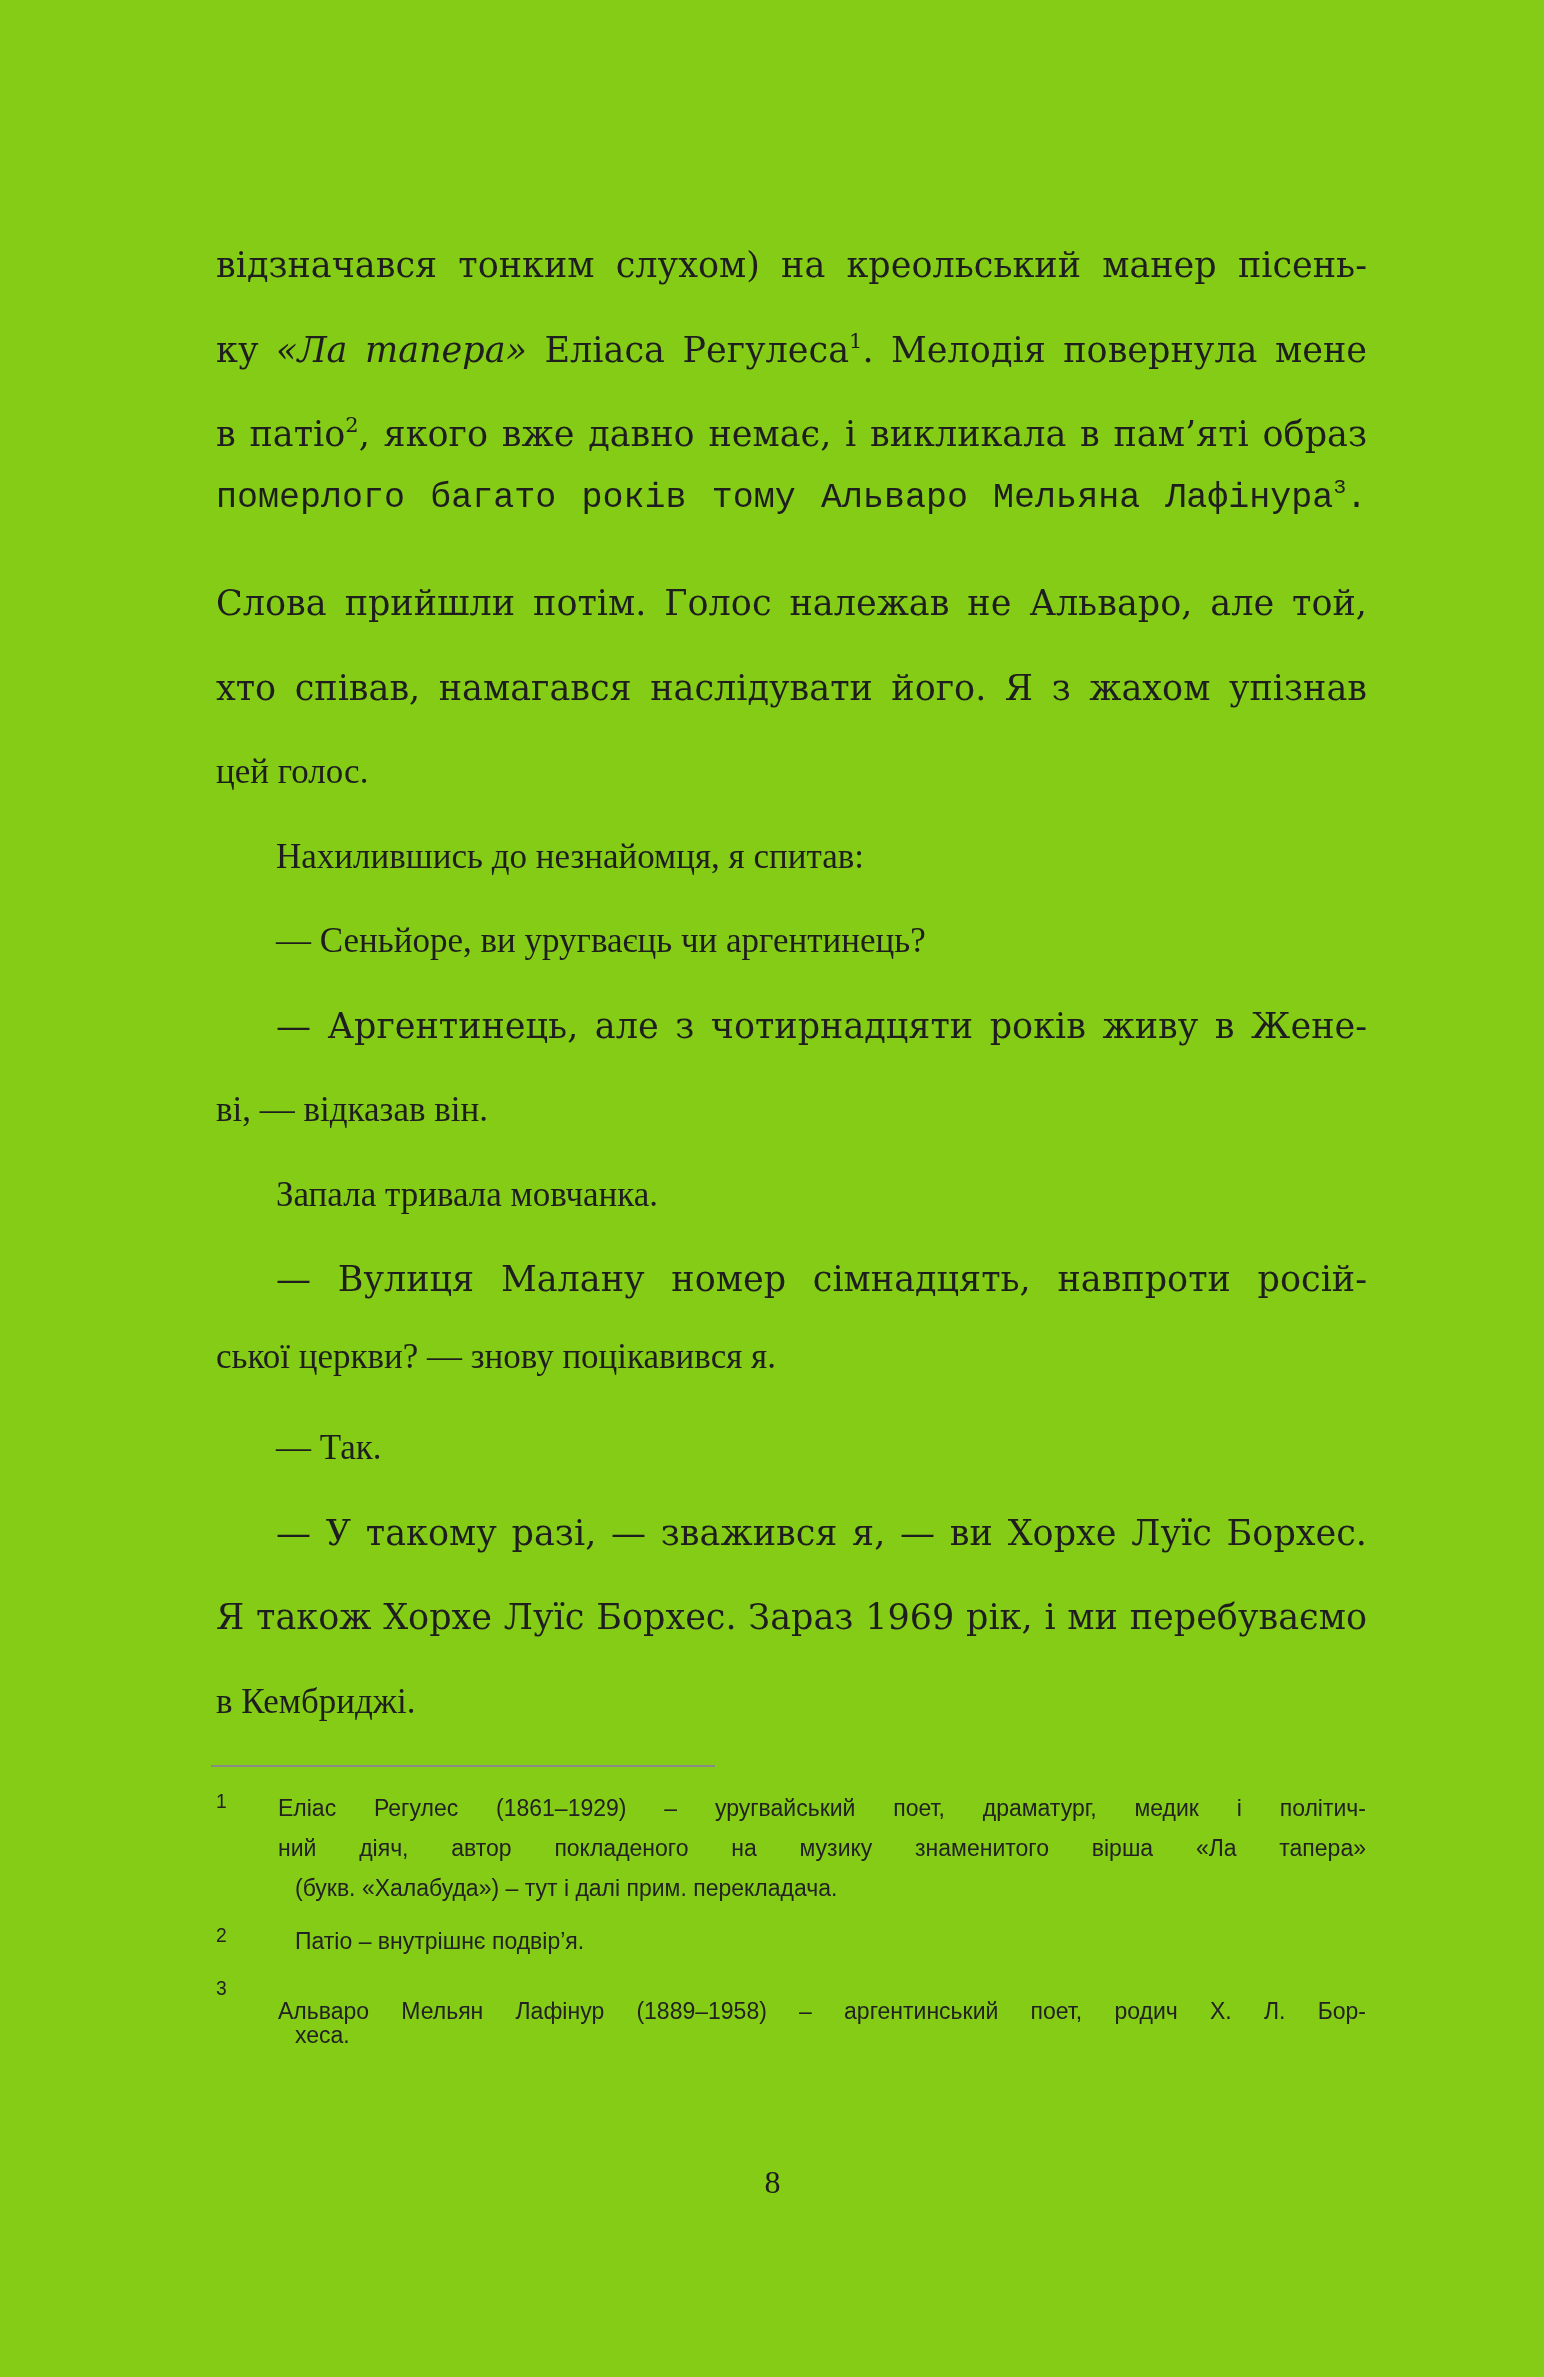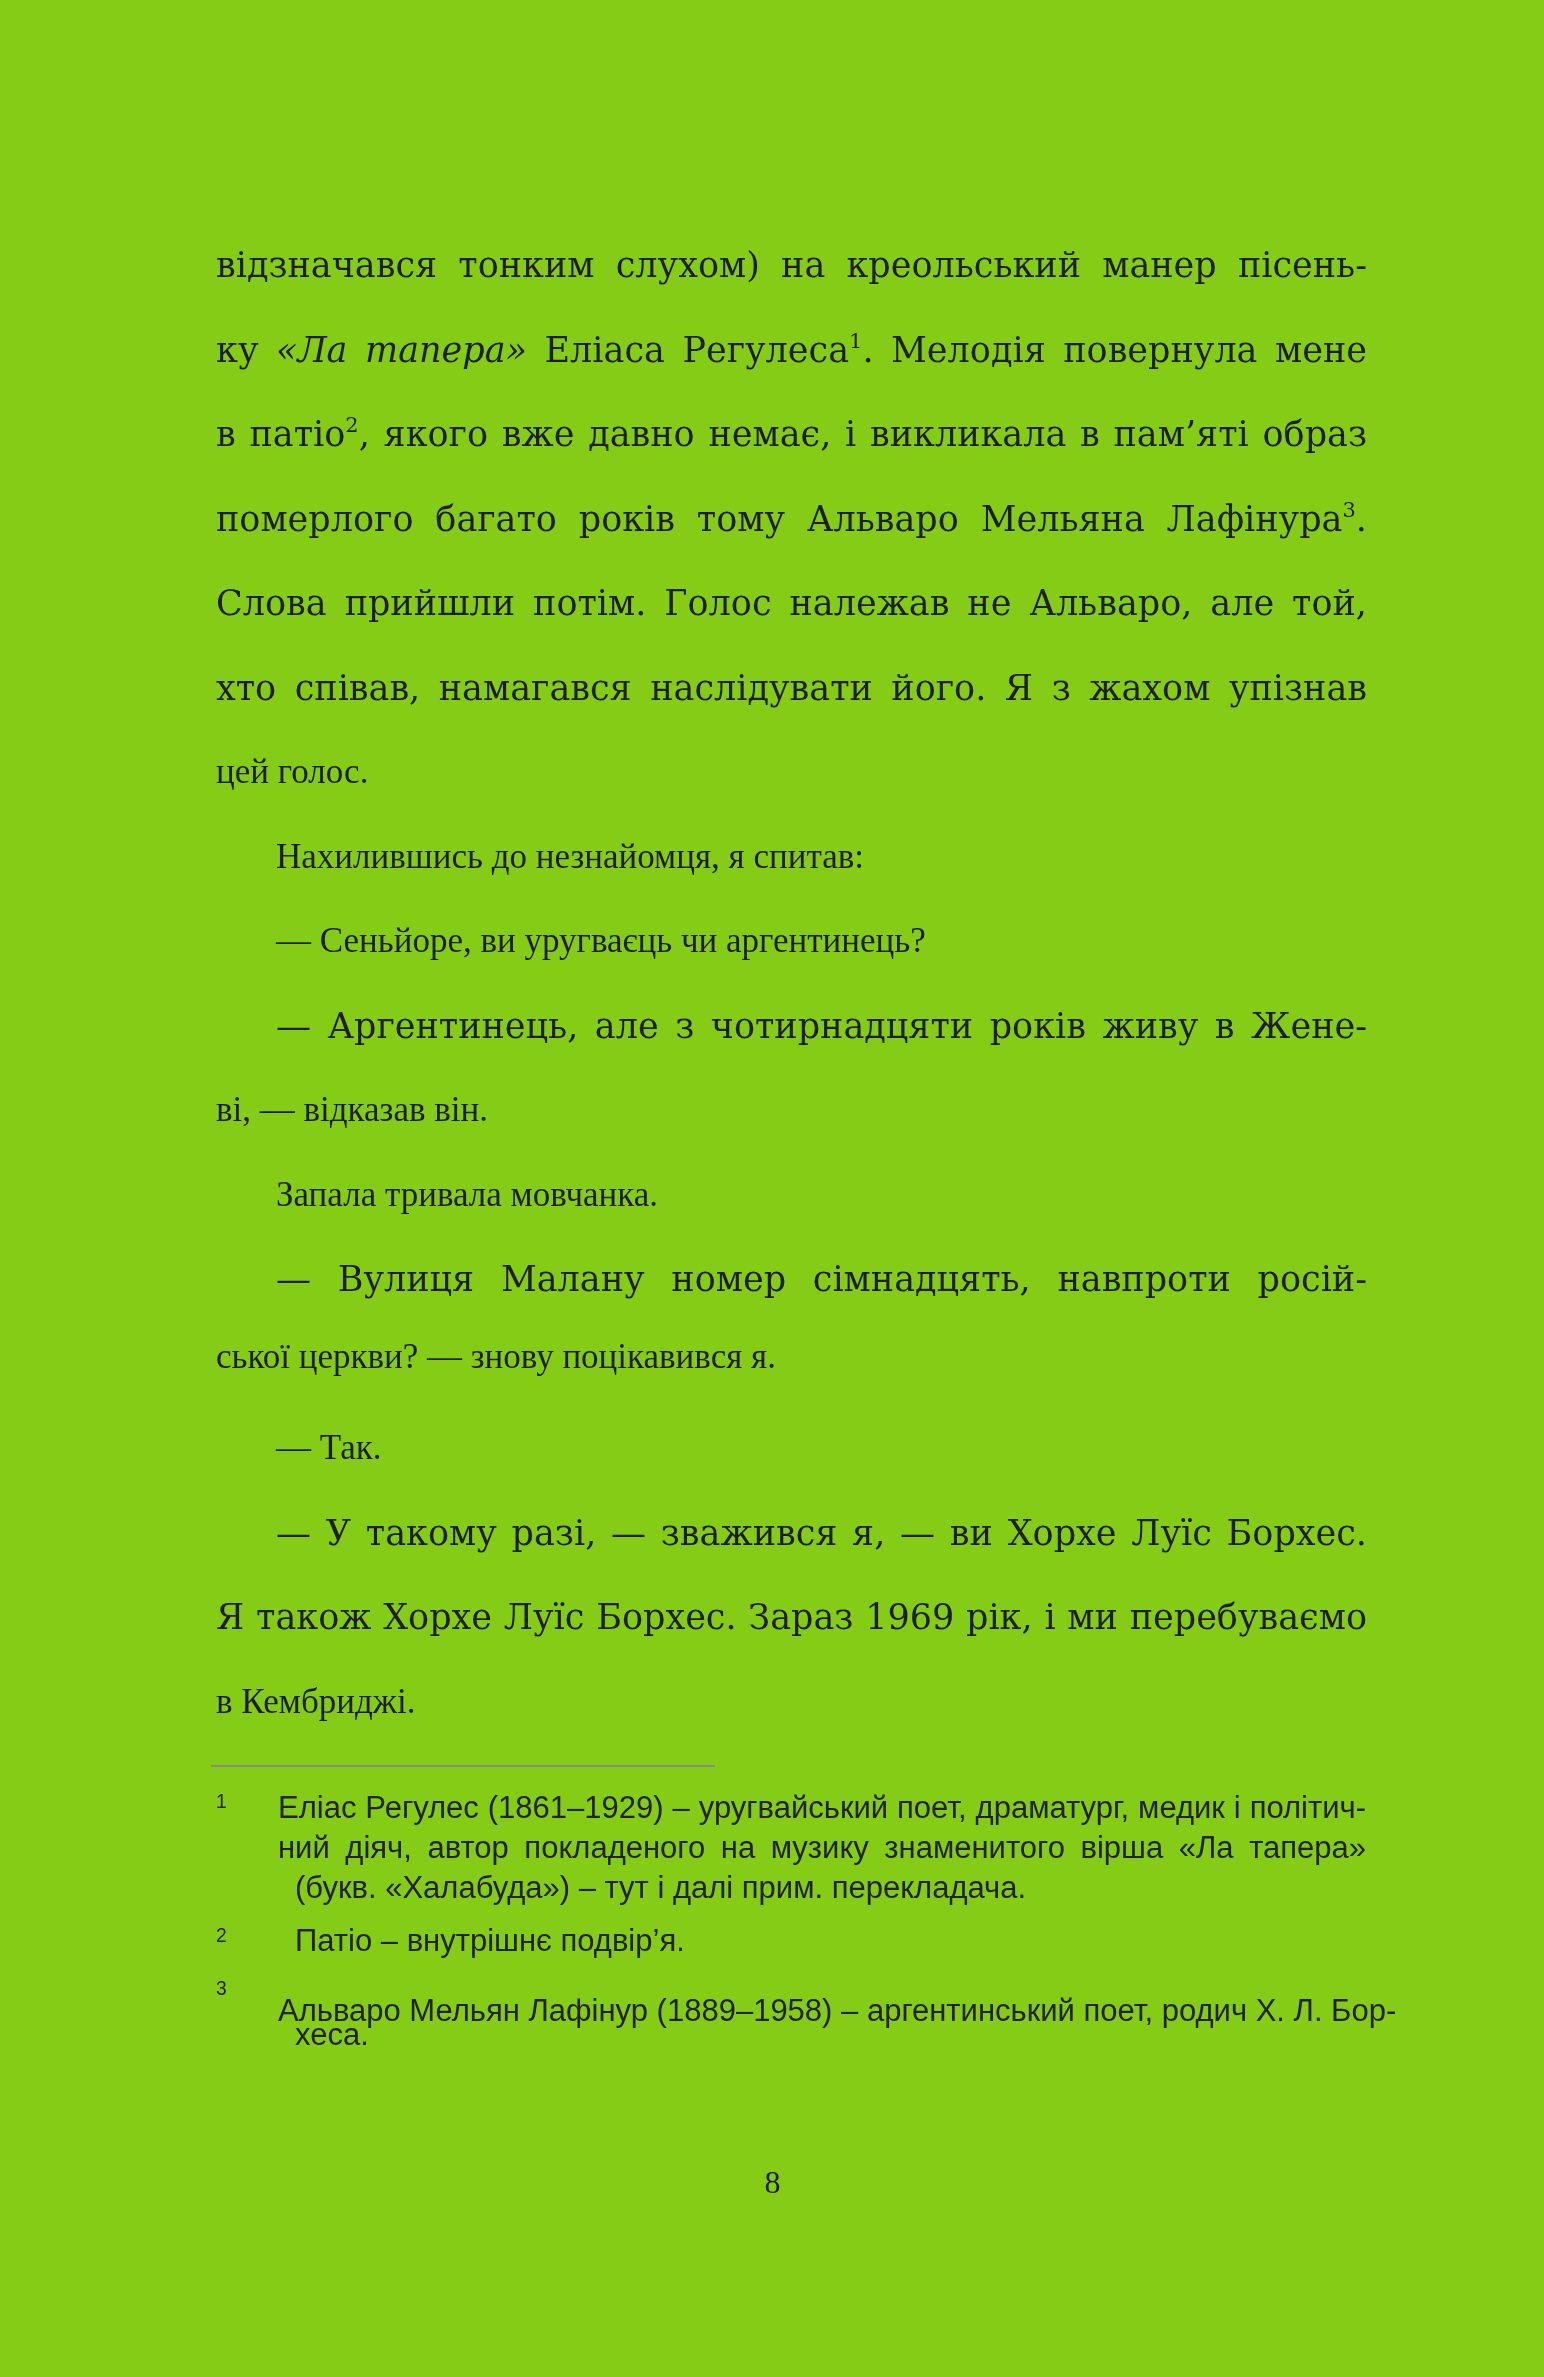--- a/index.html
+++ b/index.html
@@ -18,37 +18,37 @@
   .line.last { text-align-last: left; }
   .line.indent { left: 60px; width: 1091px; }
   .line.short { width: auto; font-family: Liberation Serif, serif; }
   .it { font-style: italic; }
   sup { font-size: 21px; line-height: 0; vertical-align: 14.5px; }
   .rule {
     position: absolute; left: 211px; top: 1765px; width: 504px; height: 2.4px;
     background: #8a8a8a;
   }
   .fn-num { position: absolute; left: 216px; font-family: "Liberation Sans", sans-serif; font-size: 19.3px; color: #222; }
-  .fn-line { position: absolute; left: 278px; width: 1088px; height: 40px; line-height: 40px; white-space: nowrap; font-family: "Liberation Sans", sans-serif; font-size: 31px; color: #222; text-align: justify; text-align-last: justify; }
+  .fn-line { position: absolute; left: 278px; width: 1088px; height: 40px; line-height: 40px; white-space: nowrap; font-family: "Liberation Sans", sans-serif; font-size: 23px; color: #222; text-align: justify; text-align-last: justify; }
   .fn-line.last { text-align-last: left; margin-left: 17px; }
   .page-num {
     position: absolute; left: 0; width: 1545px; text-align: center; top: 2164px;
     font-family: "Liberation Serif", serif; font-size: 32px; color: #1e1e1e;
   }
 </style>
 </head>
 <body>
 
 <div class="page">
 
   <div class="body-text" style="top:0;">
     <div class="line" style="top:241px;">відзначався тонким слухом) на креольський манер пісень-</div>
     <div class="line" style="top:326px;"><span>ку </span><span class="it">«Ла тапера»</span><span> Еліаса Регулеса</span><sup>1</sup><span>. Мелодія повернула мене</span></div>
     <div class="line" style="top:410px;"><span>в патіо</span><sup>2</sup><span>, якого вже давно немає, і викликала в пам’яті образ</span></div>
-    <div class="line" style="top:495px;"><span>померлого багато років тому Альваро Мельяна Лафінура</span><sup>3</sup><span>.</span></div>
+    <div class="line" style="top:474px;font-family:Liberation Mono, monospace;"><span>померлого багато років тому Альваро Мельяна Лафінура</span><sup>3</sup><span>.</span></div>
     <div class="line" style="top:579px;">Слова прийшли потім. Голос належав не Альваро, але той,</div>
     <div class="line" style="top:664px;">хто співав, намагався наслідувати його. Я з жахом упізнав</div>
     <div class="line last short" style="top:748px;">цей голос.</div>
     <div class="line indent last short" style="top:833px;">Нахилившись до незнайомця, я спитав:</div>
     <div class="line indent last short" style="top:917px;">— Сеньйоре, ви уругваєць чи аргентинець?</div>
     <div class="line indent" style="top:1002px;">— Аргентинець, але з чотирнадцяти років живу в Жене-</div>
     <div class="line last short" style="top:1086px;">ві, — відказав він.</div>
     <div class="line indent last short" style="top:1171px;">Запала тривала мовчанка.</div>
     <div class="line indent" style="top:1255px;">— Вулиця Малану номер сімнадцять, навпроти росій-</div>
     <div class="line last short" style="top:1333px;">ської церкви? — знову поцікавився я.</div>

